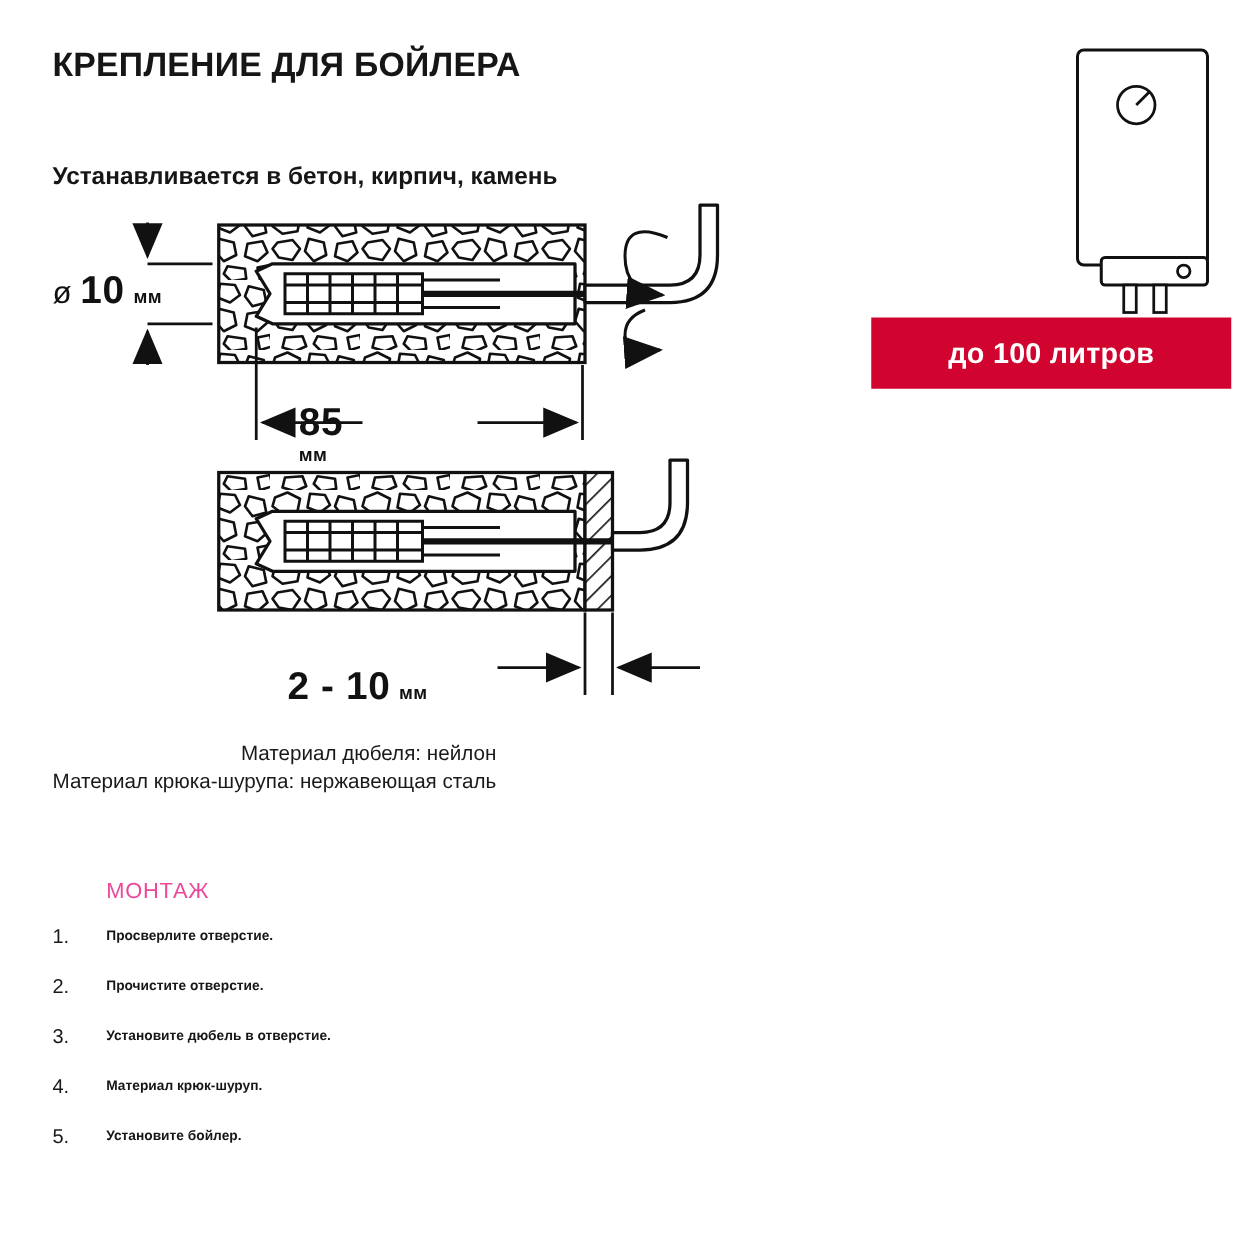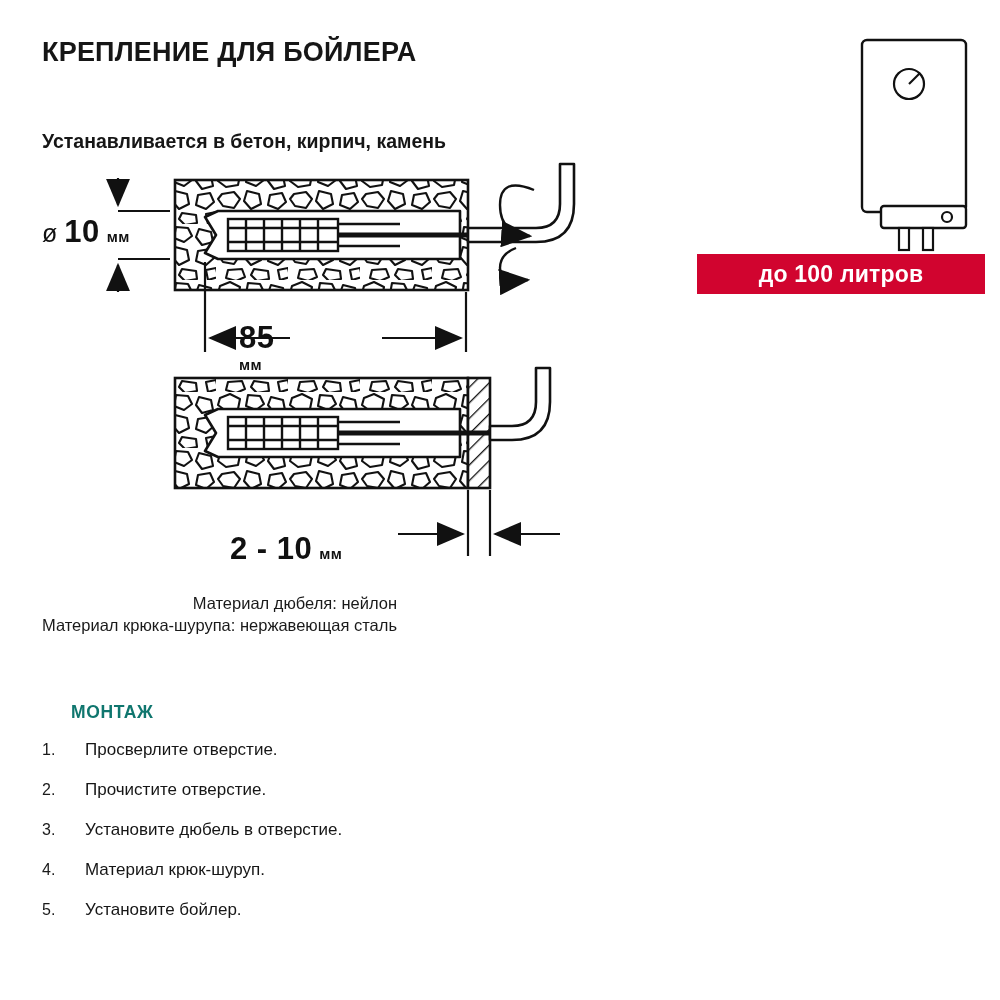--- a/index.html
+++ b/index.html
@@ -73,21 +73,21 @@
 
   #dim-diameter { left: 42px; top: 214px; }
   #dim-depth    { left: 232px; top: 320px; flex-direction: column; }
   #dim-thick    { left: 230px; top: 531px; }
 
   .badge {
     position: absolute;
     left: 697px;
     top: 254px;
     width: 288px;
-    height: 40px;
+    height: 57px;
     background: #d1042f;
     display: flex;
     align-items: center;
     justify-content: center;
   }
   .badge span {
     color: #ffffff;
     font-size: 23px;
     font-weight: bold;
     letter-spacing: 0.2px;
@@ -100,26 +100,26 @@
     top: 592px;
     font-size: 16.5px;
     line-height: 22px;
     color: #1a1a1a;
     text-align: right;
   }
   .materials div { white-space: nowrap; }
 
   .mount-heading {
     position: absolute;
-    left: 71px;
+    left: 85px;
     top: 702px;
     font-size: 17.5px;
-    font-weight: bold;
+    font-weight: normal;
     letter-spacing: 0.6px;
-    color: #0f766e;
+    color: #ec4899;
   }
 
   .steps {
     position: absolute;
     left: 42px;
     top: 738px;
     width: 500px;
   }
   .step {
     display: flex;
@@ -128,22 +128,22 @@
   }
   .step-num {
     width: 43px;
     flex: 0 0 43px;
     font-size: 16px;
     font-weight: normal;
     color: #1a1a1a;
     line-height: 23px;
   }
   .step-body {
-    font-size: 17px;
-    font-weight: normal;
+    font-size: 11px;
+    font-weight: bold;
     line-height: 23px;
     color: #161616;
   }
   .step-body div { white-space: nowrap; }
 </style>
 </head>
 <body>
 
 <div class="page-title">КРЕПЛЕНИЕ ДЛЯ БОЙЛЕРА</div>
 <div class="subtitle">Устанавливается в бетон, кирпич, камень</div>

